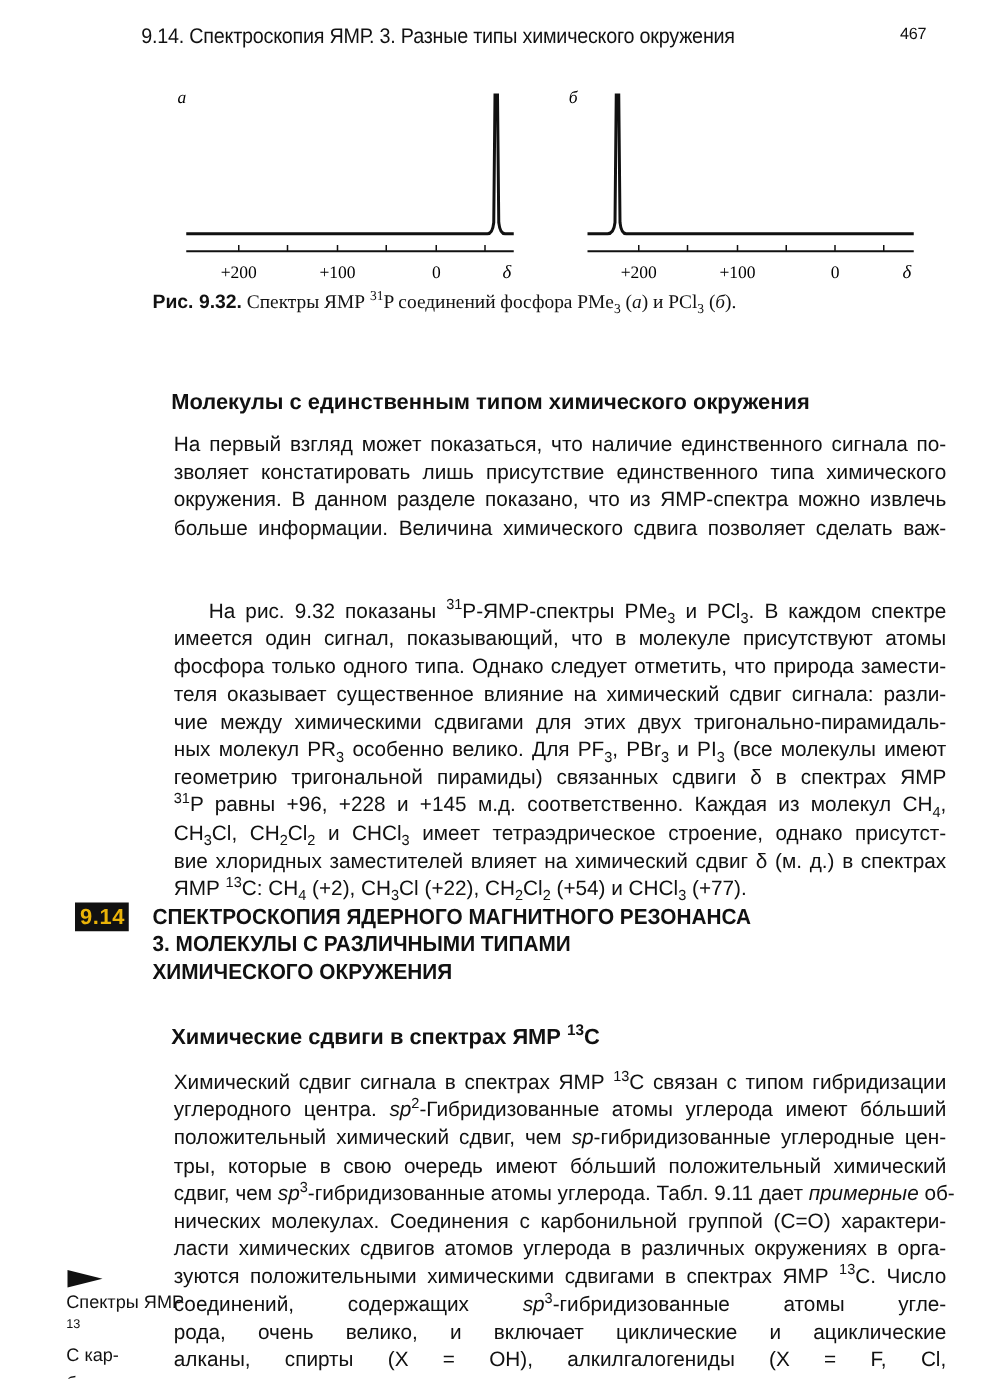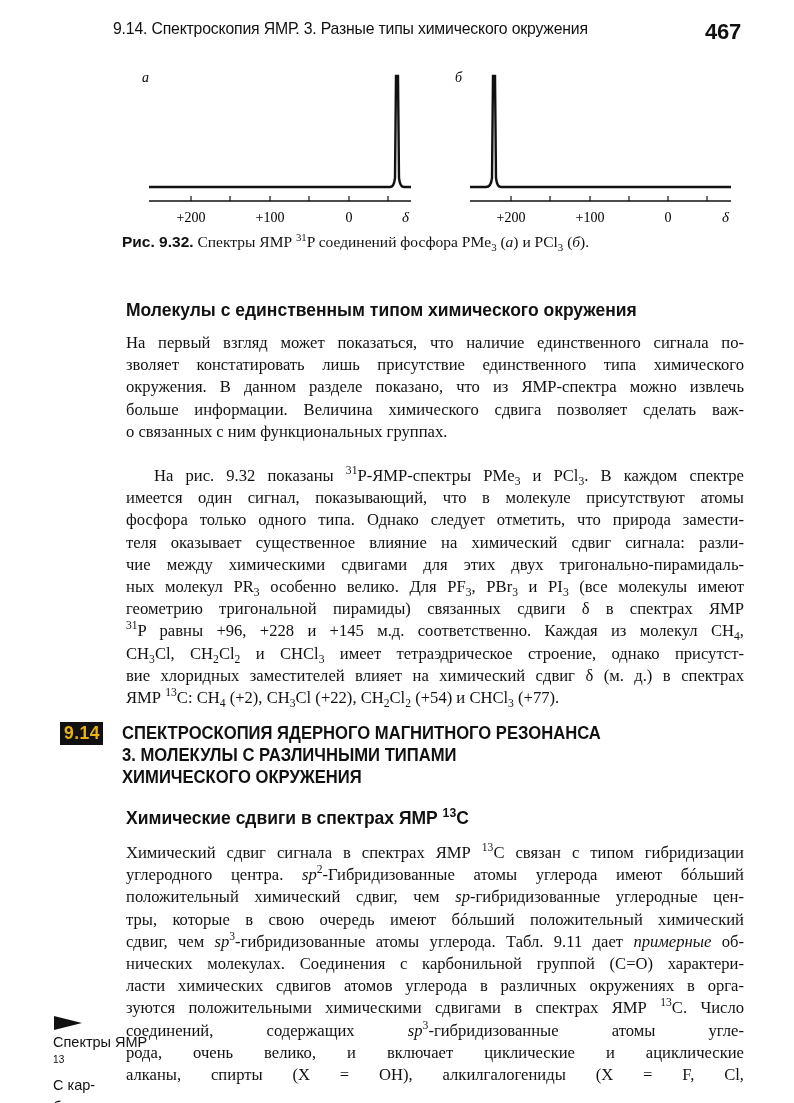--- a/index.html
+++ b/index.html
@@ -1,25 +1,25 @@
 <!DOCTYPE html>
 <html><head>
 <meta charset="utf-8">
 <style>
   html, body { margin:0; padding:0; background:#ffffff; }
   body { width:794px; height:1103px; position:relative; overflow:hidden; color:#111; }
   .running-head { position:absolute; top:19px; left:113px; width:628px; font-size:17px; font-family:"Liberation Sans", sans-serif; letter-spacing:-0.2px; }
   .running-head .title { position:absolute; left:0; top:0; white-space:nowrap; transform:scaleX(0.93); transform-origin:left; }
-  .running-head .pageno { position:absolute; right:0; top:0; font-weight:bold; font-size:22px; }
+  .running-head .pageno { position:absolute; right:0; top:0; font-weight:normal; font-size:13px; }
   .chart { position:absolute; top:60px; }
   .chart svg { display:block; }
   .caption { position:absolute; top:233px; left:122px; font-size:15.5px; font-family:"Liberation Serif", serif; white-space:nowrap; }
   .caption .lbl { font-family:"Liberation Sans", sans-serif; font-weight:bold; }
-  h3.sub { position:absolute; margin:4px; font-family:"Liberation Sans", sans-serif; font-weight:bold; font-size:17.5px; white-space:nowrap; }
-  .para { position:absolute; left:122px; width:618px; font-family:Liberation Serif, serif; font-size:16.6px; line-height:22.2px; text-align:justify; margin:4px; }
+  h3.sub { position:absolute; margin:15px; font-family:"Liberation Sans", sans-serif; font-weight:bold; font-size:17.5px; white-space:nowrap; }
+  .para { position:absolute; left:122px; width:618px; font-family:Liberation Sans, sans-serif; font-size:16.6px; line-height:22.2px; text-align:justify; margin:17px; }
   .para .ln { display:block; text-align:justify; text-align-last:justify; white-space:nowrap; }
   .para .ln.last { text-align-last:left; }
   .para .ln.ind { text-indent:28px; }
   sub, sup { font-size:70%; line-height:0; }
   .sec-badge { position:absolute; left:60px; top:722px; background:#111; color:#eab308; font-family:"Liberation Sans", sans-serif; font-weight:bold; font-size:17.5px; padding:1px 3px 1px 4px; letter-spacing:0.5px; }
   .sec-title { position:absolute; left:122px; top:722px; font-family:"Liberation Sans", sans-serif; font-weight:bold; font-size:17.5px; line-height:22px; }
   .sec-title span { display:block; white-space:nowrap; transform:scaleX(0.95); transform-origin:left; }
   .margin-arrow { position:absolute; left:54px; top:1016px; width:0; height:0; border-top:7px solid transparent; border-bottom:7px solid transparent; border-left:28px solid #111; }
   .margin-note { position:absolute; left:53px; top:1032px; font-family:"Liberation Sans", sans-serif; font-size:14.5px; line-height:21.5px; }
   .margin-note span { display:block; white-space:nowrap; }
@@ -75,21 +75,20 @@
   <span class="lbl">Рис. 9.32.</span><span> Спектры ЯМР </span><sup>31</sup><span>P соединений фосфора PMe</span><sub>3</sub><span> (</span><i>а</i><span>) и PCl</span><sub>3</sub><span> (</span><i>б</i><span>).</span>
 </div>
 
 <h3 class="sub" style="left:122px; top:296px;">Молекулы с единственным типом химического окружения</h3>
 
 <div class="para" style="top:328px;">
   <span class="ln">На первый взгляд может показаться, что наличие единственного сигнала по-</span>
   <span class="ln">зволяет  констатировать лишь присутствие единственного типа химического</span>
   <span class="ln">окружения. В данном разделе показано, что из ЯМР-спектра можно извлечь</span>
   <span class="ln">больше информации. Величина химического сдвига позволяет сделать важ-</span>
-  <span class="ln last">о связанных с ним функциональных группах.</span>
 </div>
 
 <div class="para" style="top:461px;">
   <span class="ln ind"><span>На рис. 9.32 показаны </span><sup>31</sup><span>P-ЯМР-спектры PMe</span><sub>3</sub><span> и PCl</span><sub>3</sub><span>. В каждом спектре</span></span>
   <span class="ln">имеется один сигнал, показывающий, что в молекуле присутствуют атомы</span>
   <span class="ln">фосфора только одного типа. Однако следует отметить, что природа замести-</span>
   <span class="ln">теля оказывает существенное влияние на химический сдвиг сигнала: разли-</span>
   <span class="ln">чие между химическими сдвигами для этих двух тригонально-пирамидаль-</span>
   <span class="ln"><span>ных молекул PR</span><sub>3</sub><span> особенно велико. Для PF</span><sub>3</sub><span>, PBr</span><sub>3</sub><span> и PI</span><sub>3</sub><span> (все молекулы имеют</span></span>
   <span class="ln">геометрию тригональной пирамиды) связанных сдвиги δ в спектрах ЯМР</span>

